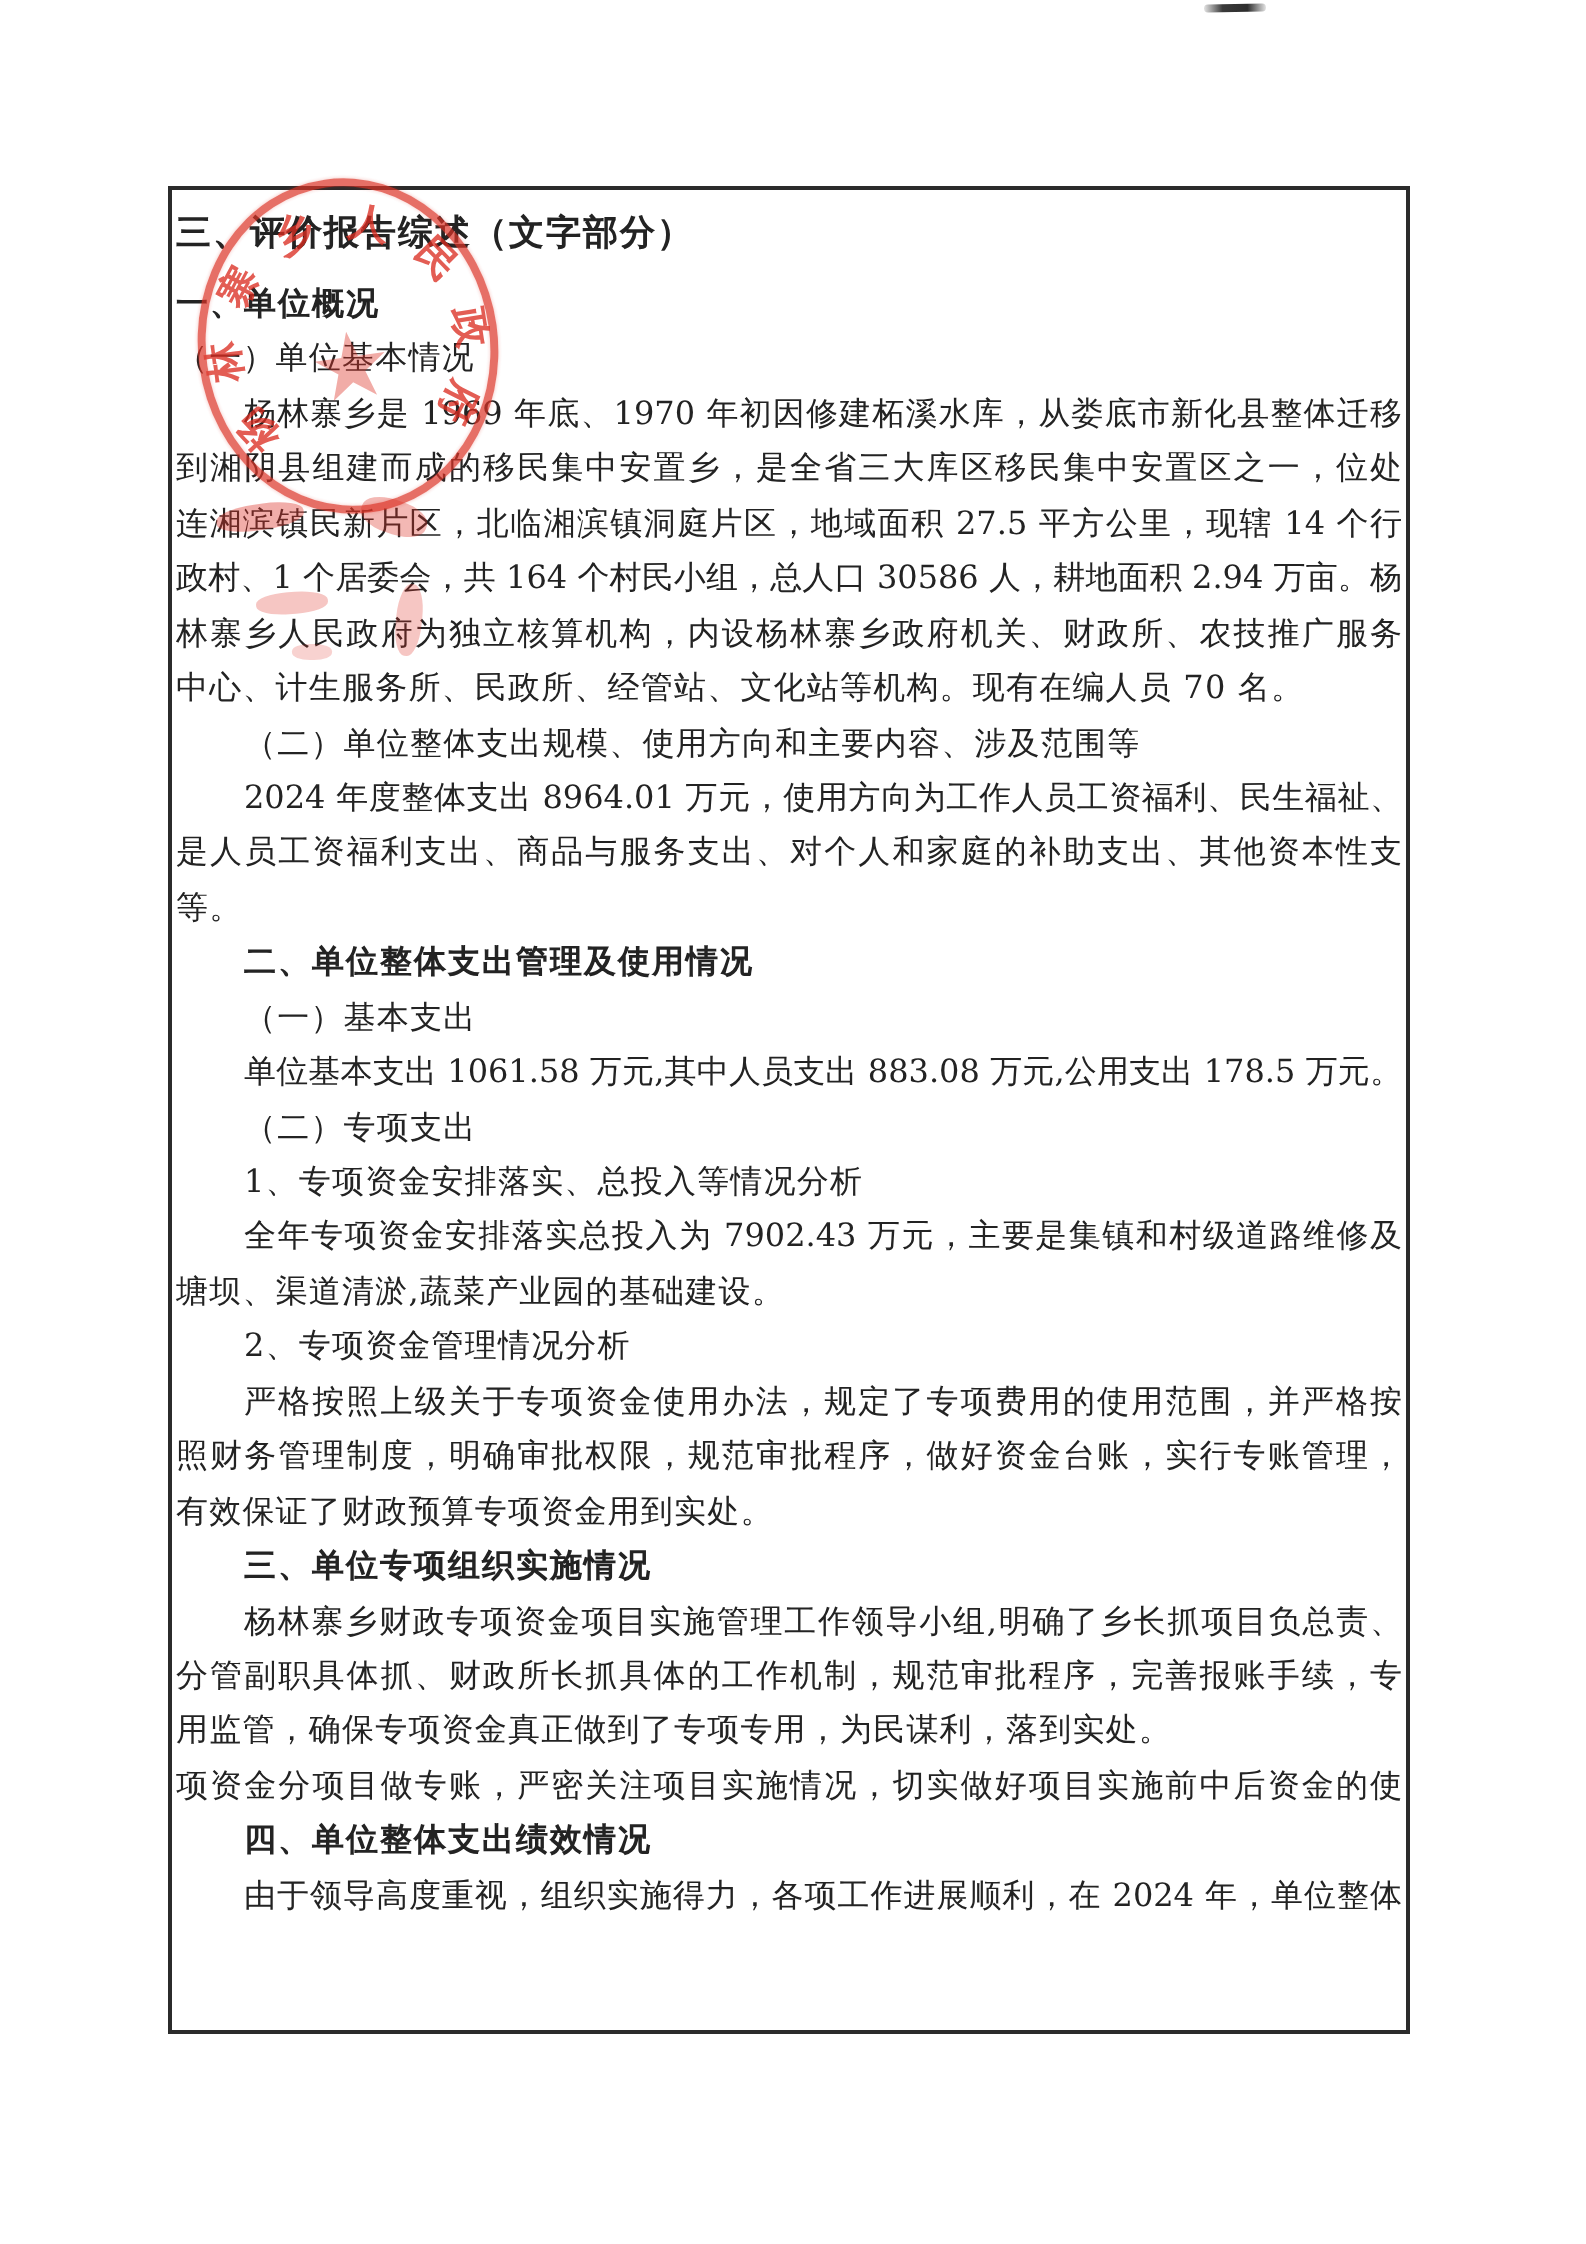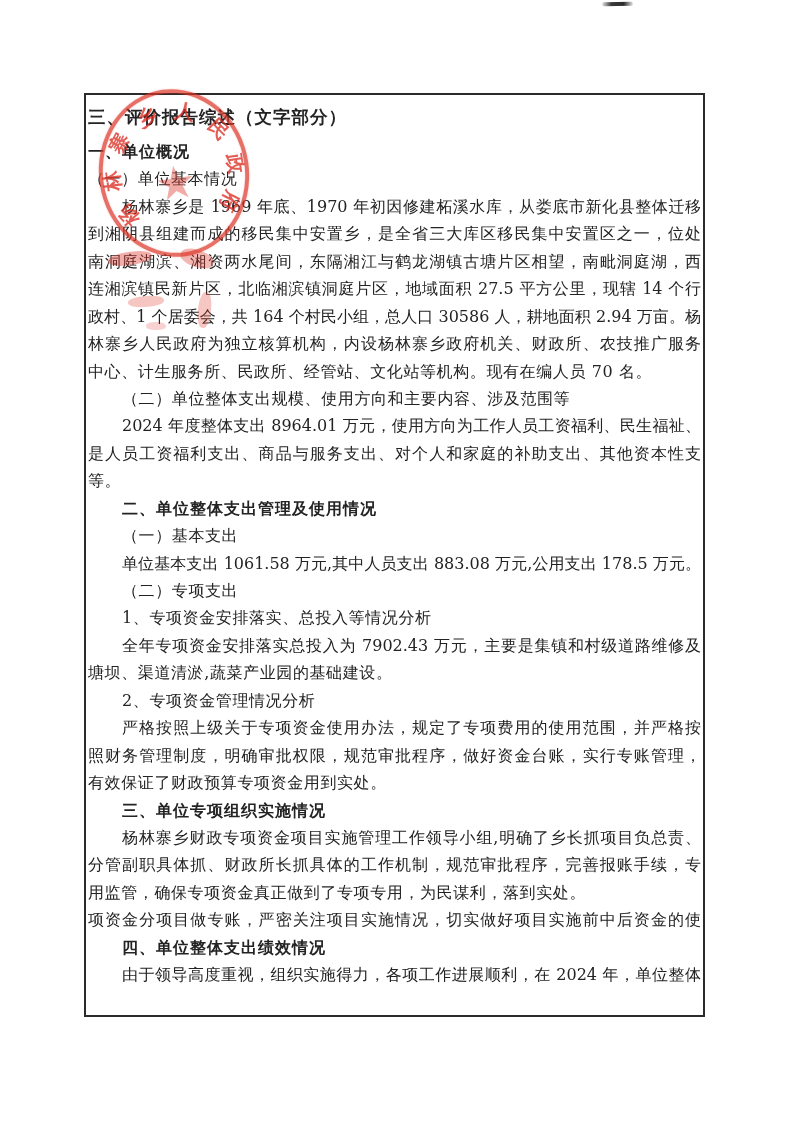--- a/index.html
+++ b/index.html
@@ -64,21 +64,20 @@
 
 <div class="smudge"></div>
 
 <div class="docbox">
   <div class="title">三、评价报告综述（文字部分）</div>
   <div>
       <div class="docline heading">一、单位概况</div>
       <div class="docline">（一）单位基本情况</div>
       <div class="docline fill ind">杨林寨乡是 1969 年底、1970 年初因修建柘溪水库，从娄底市新化县整体迁移</div>
       <div class="docline fill">到湘阴县组建而成的移民集中安置乡，是全省三大库区移民集中安置区之一，位处</div>
-      <div class="docline fill">南洞庭湖滨、湘资两水尾间，东隔湘江与鹤龙湖镇古塘片区相望，南毗洞庭湖，西</div>
       <div class="docline fill">连湘滨镇民新片区，北临湘滨镇洞庭片区，地域面积 27.5 平方公里，现辖 14 个行</div>
       <div class="docline fill">政村、1 个居委会，共 164 个村民小组，总人口 30586 人，耕地面积 2.94 万亩。杨</div>
       <div class="docline fill">林寨乡人民政府为独立核算机构，内设杨林寨乡政府机关、财政所、农技推广服务</div>
       <div class="docline">中心、计生服务所、民政所、经管站、文化站等机构。现有在编人员 70 名。</div>
       <div class="docline ind">（二）单位整体支出规模、使用方向和主要内容、涉及范围等</div>
       <div class="docline fill ind">2024 年度整体支出 8964.01 万元，使用方向为工作人员工资福利、民生福祉、</div>
       <div class="docline fill">是人员工资福利支出、商品与服务支出、对个人和家庭的补助支出、其他资本性支</div>
       <div class="docline">等。</div>
       <div class="docline heading ind">二、单位整体支出管理及使用情况</div>
       <div class="docline ind">（一）基本支出</div>

